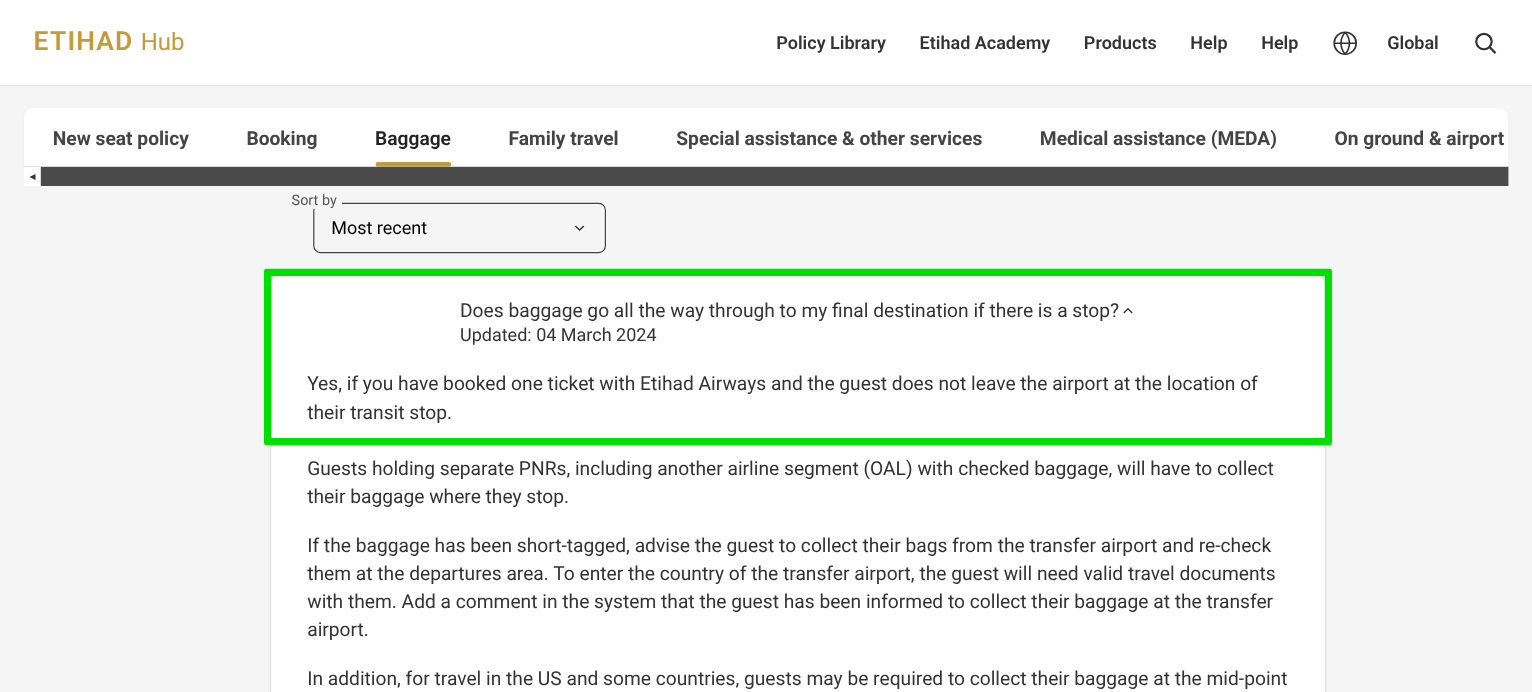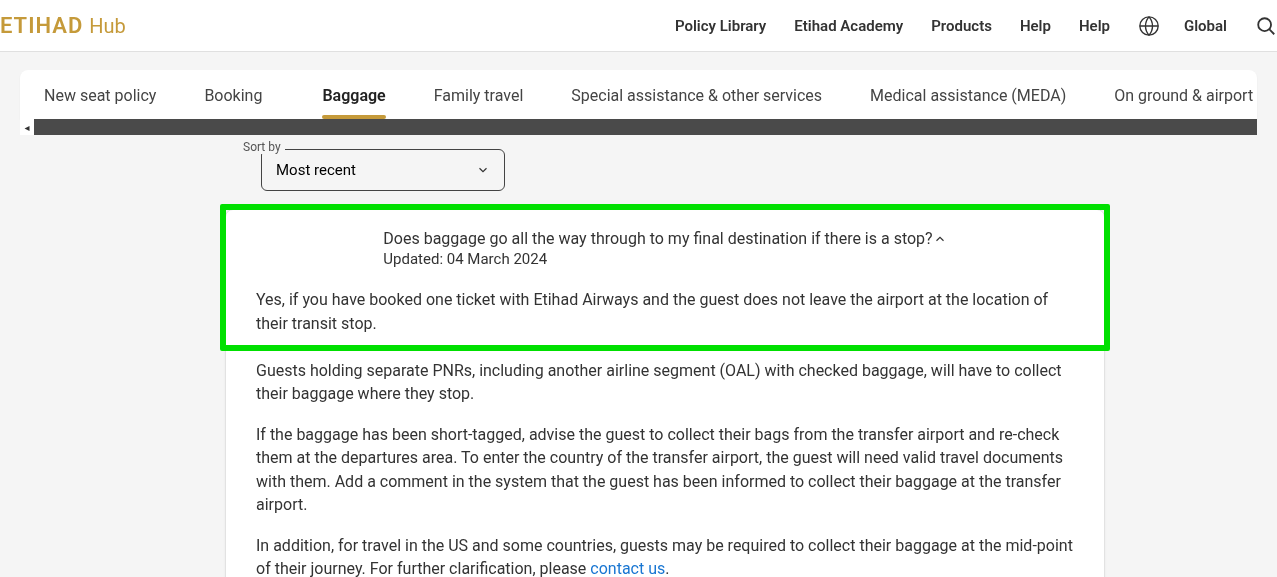--- a/index.html
+++ b/index.html
@@ -1,29 +1,29 @@
 <!DOCTYPE html>
 <html><head>
 <meta charset="utf-8">
 <style>
   *{margin:0;padding:0;box-sizing:border-box;}
   body{font-family:-apple-system,BlinkMacSystemFont,"Segoe UI",Roboto,sans-serif;background:#f5f5f5;width:1277px;overflow-x:hidden;}
-  .header{background:#fff;height:52px;display:flex;align-items:center;padding:0 0;border-bottom:1px solid #e0e0e0;}
+  .header{background:#fff;height:72px;display:flex;align-items:center;padding:0 28px;border-bottom:1px solid #e0e0e0;}
   .logo{display:flex;align-items:baseline;gap:6px;}
   .logo-etihad{color:#c59a3a;font-weight:600;font-size:22px;letter-spacing:1px;}
   .logo-hub{color:#c59a3a;font-weight:400;font-size:20px;}
   .nav{margin-left:auto;display:flex;align-items:center;gap:28px;font-size:15px;font-weight:600;color:#333;}
   .nav-item{cursor:pointer;}
   .globe-wrap{display:flex;align-items:center;gap:24px;}
   .globe-icon{width:22px;height:22px;}
   .search-icon{width:22px;height:22px;cursor:pointer;}
   .tabs-container{background:#fff;margin:18px 20px 0 20px;border-radius:8px 8px 0 0;box-shadow:0 1px 2px rgba(0,0,0,0.05);}
   .tabs{display:flex;gap:48px;padding:16px 24px 0 24px;font-size:16px;color:#444;overflow:hidden;white-space:nowrap;}
-  .tab{cursor:pointer;padding-bottom:14px;position:relative;}
-  .tab.active{font-weight:600;color:#222;margin-left:12px;}
+  .tab{cursor:pointer;padding-bottom:14px;position:relative;font-weight:bold;}
+  .tab.active{font-weight:600;color:#222;}
   .tab.active::after{content:"";position:absolute;bottom:0;left:0;right:0;height:4px;background:#c59a3a;border-radius:2px;}
   .hbar{height:16px;background:#4a4a4a;margin:0 20px;position:relative;}
   .hbar-arrow{position:absolute;left:0;top:0;width:14px;height:16px;background:#fff;display:flex;align-items:center;justify-content:center;font-size:10px;color:#333;}
   .content{padding:10px 20px 20px 20px;}
   .sort-wrap{margin-left:205px;margin-top:4px;position:relative;width:280px;padding-left:36px;}
   .sort-label{position:absolute;top:-9px;left:14px;background:#f5f5f5;padding:0 4px;font-size:12px;color:#555;}
   .sort-select{width:100%;height:42px;border:1px solid #444;border-radius:6px;background:transparent;padding:0 14px;font-size:15px;display:flex;align-items:center;justify-content:space-between;cursor:pointer;}
   .chev{width:14px;height:14px;}
   .accordion{margin-left:205px;margin-top:18px;width:880px;background:#fff;border:1px solid #e2e2e2;border-radius:8px;box-shadow:0 1px 3px rgba(0,0,0,0.05);}
   .hl{border:6px solid #00e000;border-radius:2px;margin:-6px;}

